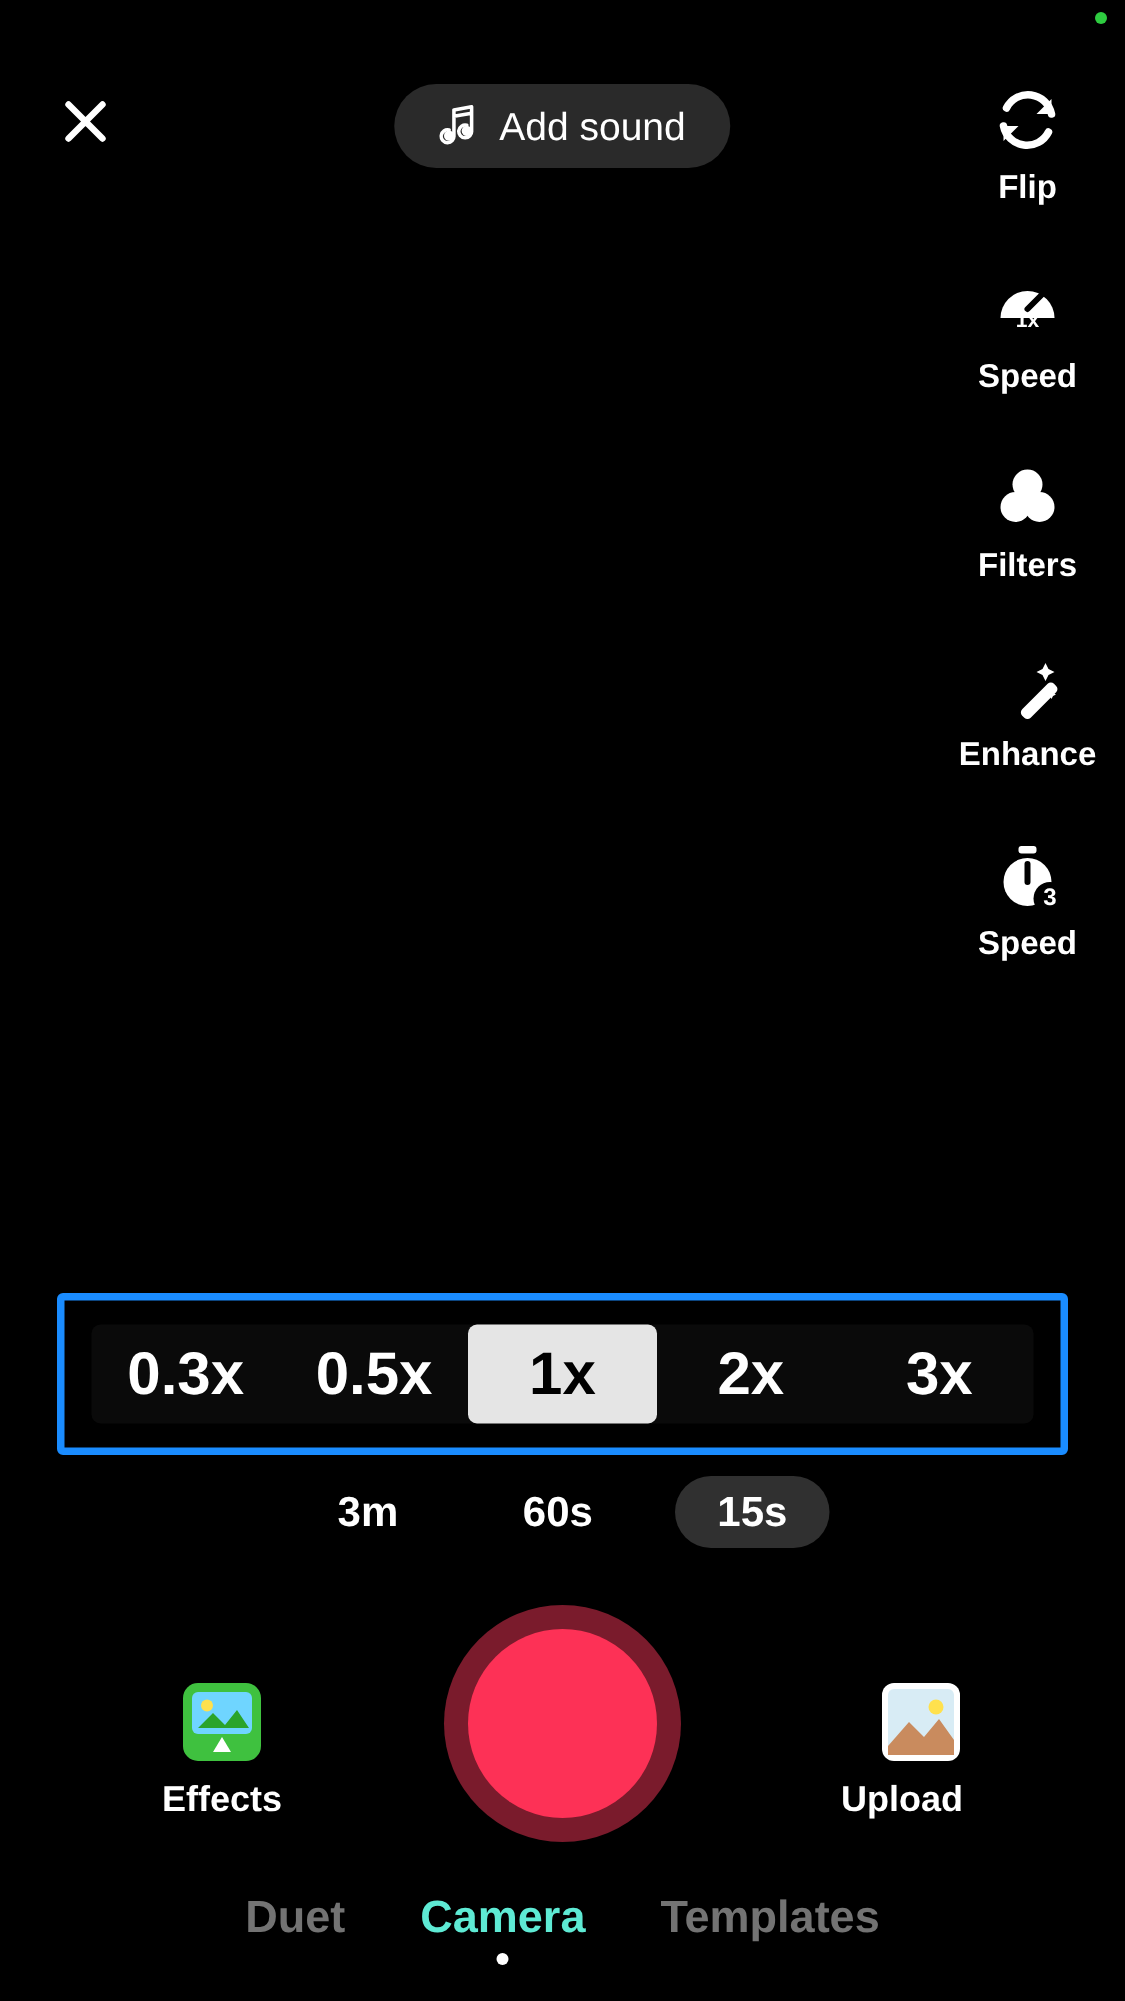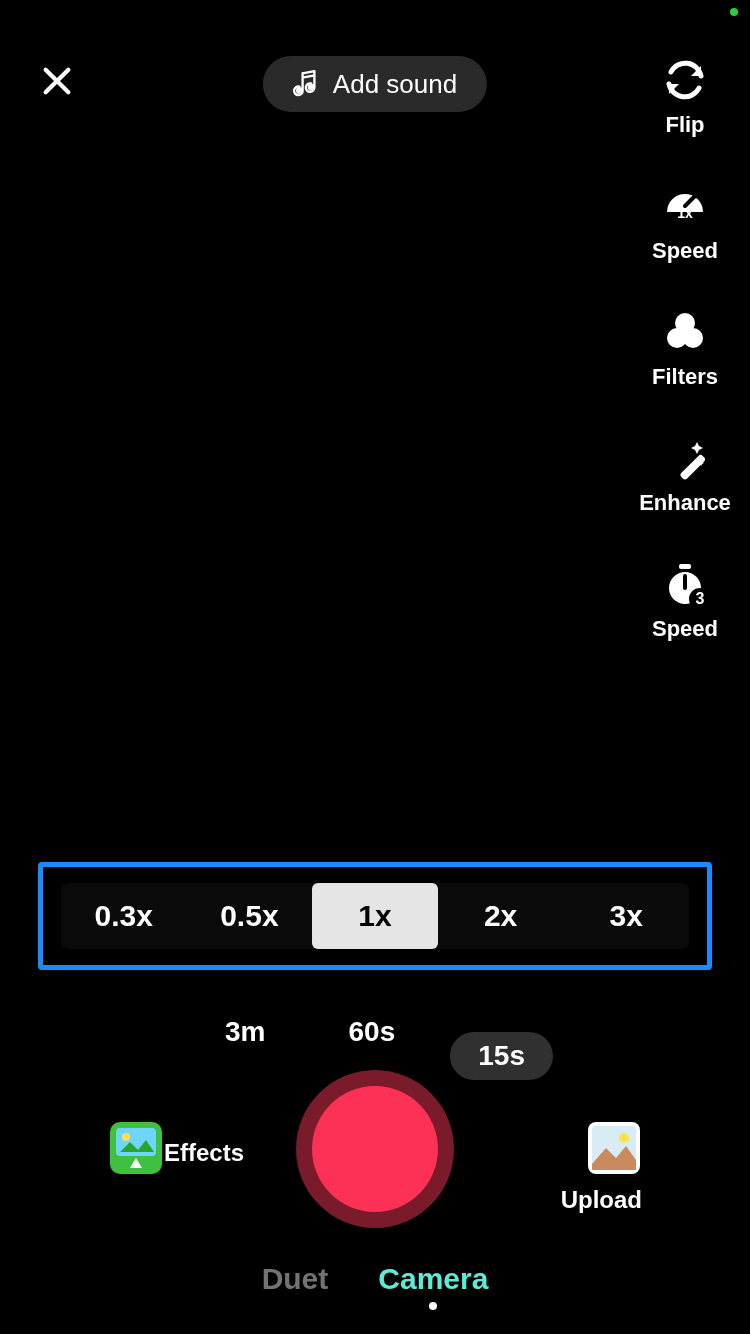--- a/index.html
+++ b/index.html
@@ -20,33 +20,33 @@
 
   
   .right-rail { position: absolute; right: 20px; top: 56px; display:flex; flex-direction:column; }
   .rail-item { display:flex; flex-direction:column; align-items:center; cursor:pointer; margin-bottom: 44px; width: 90px; }
   .rail-item .icon { width: 48px; height: 48px; display:flex; align-items:center; justify-content:center; margin-bottom: 8px; position:relative; }
   .rail-item .label { font-size: 22px; font-weight: 700; }
 
   
   .speed-box { position: absolute; left: 38px; right: 38px; top: 862px; height: 108px; border: 5px solid #1a8cff; border-radius: 4px; background: #000; }
   .speed-row { position:absolute; left: 18px; right: 18px; top: 16px; bottom: 16px; display:flex; background: #0a0a0a; border-radius: 6px; }
-  .speed-cell { flex:1; display:flex; align-items:center; justify-content:center; font-size: 30px; font-weight: 800; color:#fff; cursor:pointer; border-radius: 6px; }
+  .speed-cell { flex:1; display:flex; align-items:center; justify-content:center; font-size: 40px; font-weight: 800; color:#fff; cursor:pointer; border-radius: 6px; }
   .speed-cell.selected { background: #e5e5e5; color:#000; }
 
   
   .duration-row { position:absolute; top: 984px; left: 0; width: 100%; display:flex; justify-content:center; gap: 27px; }
   .duration-cell { padding: 8px 28px; font-size: 28px; font-weight: 700; color: #fff; display:flex; align-items:center; justify-content:center; border-radius: 28px; cursor:pointer; }
-  .duration-cell.selected { background: #303030; margin-top: 48px; }
+  .duration-cell.selected { background: #303030; }
 
   
   .record-btn { position:absolute; left:50%; top:1070px; transform:translateX(-50%); width:158px; height:158px; border-radius:50%; background:#7a1b2c; display:flex; align-items:center; justify-content:center; cursor:pointer; }
   .record-inner { width: 126px; height:126px; border-radius:50%; background:#fd3156; }
 
-  .effects { position:absolute; left: 108px; top: 1120px; display:flex; align-items:center; cursor:pointer; }
+  .effects { position:absolute; left: 108px; top: 1120px; display:flex; flex-direction:column; align-items:center; cursor:pointer; }
   .effects .label, .upload .label { margin-top: 10px; font-size: 24px; font-weight:700; }
   .upload { position:absolute; right: 108px; top: 1120px; display:flex; flex-direction:column; align-items:flex-end; cursor:pointer; }
 
   
   .mode-tabs { position:absolute; bottom: 24px; left:0; width:100%; display:flex; justify-content:center; gap: 50px; }
   .mode-tab { font-size: 30px; font-weight: 800; color: #737373; cursor:pointer; display:flex; flex-direction:column; align-items:center; }
   .mode-tab.active { color: #5eead4; }
   .mode-dot { width:8px; height:8px; border-radius:50%; background:#fff; margin-top:6px; visibility:hidden; }
   .mode-tab.active .mode-dot { visibility:visible; }
 </style>
@@ -174,15 +174,19 @@
 
   <div class="mode-tabs" id="mode-tabs">
       <div class="mode-tab">
         <span>Duet</span>
         <div class="mode-dot"></div>
       </div>
       <div class="mode-tab active">
         <span>Camera</span>
         <div class="mode-dot"></div>
       </div>
+      <div class="mode-tab">
+        <span>Templates</span>
+        <div class="mode-dot"></div>
+      </div>
     </div>
 
 </div>
 
 </body></html>

